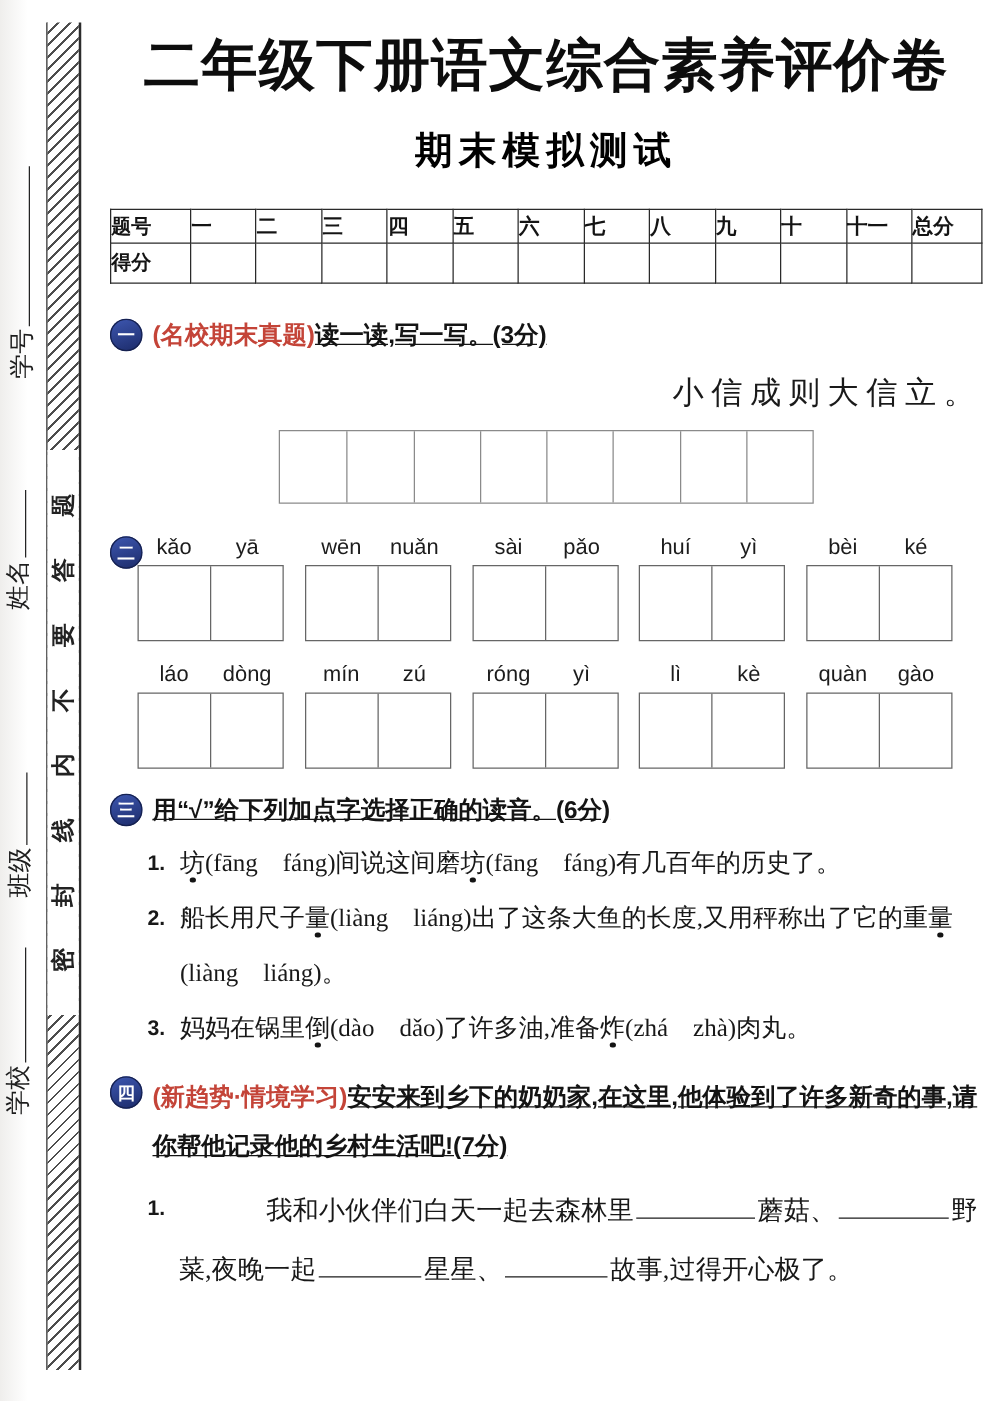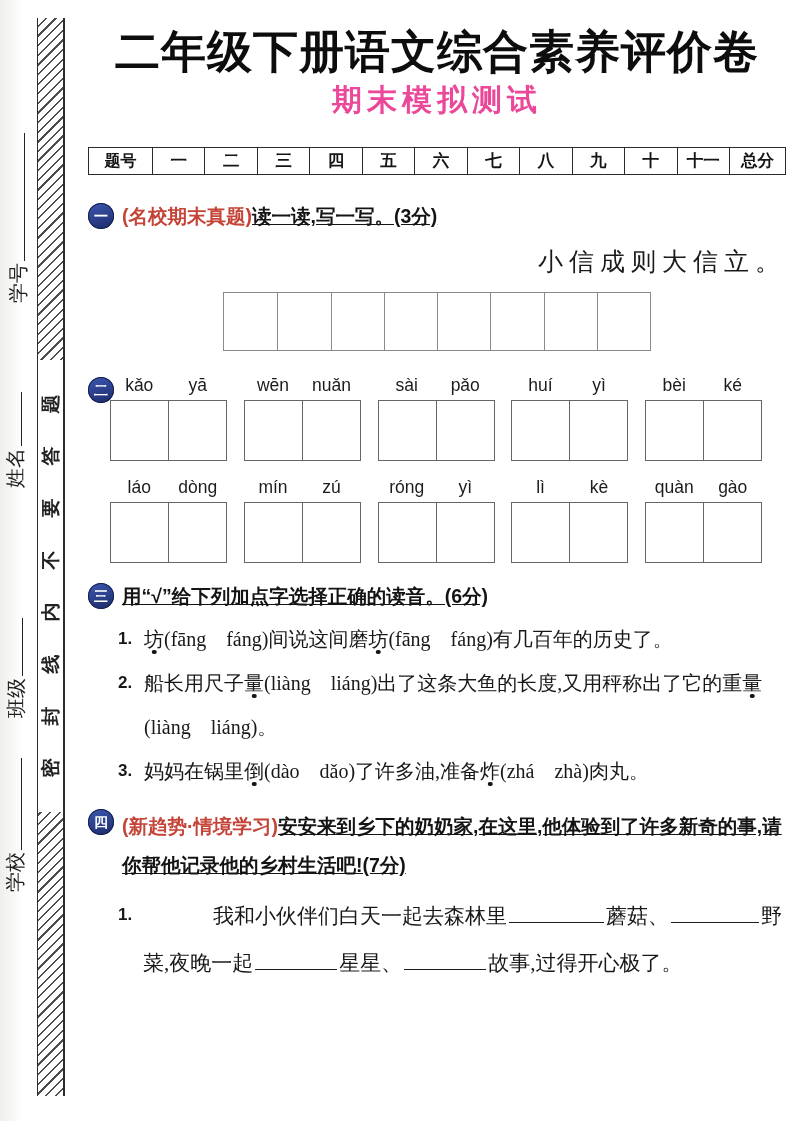--- a/index.html
+++ b/index.html
@@ -46,30 +46,30 @@
 
   
   .content { position:absolute; left:88px; top:24px; width:698px; }
 
   .title {
     font-size:45px; font-weight:900; text-align:center;
     letter-spacing:1px; line-height:1.25;
     font-family:Liberation Serif, serif; color:#0d0d0d;
   }
   .subtitle {
-    text-align:center;
-    font-size:30px; font-weight:600; letter-spacing:5px; color:#ec4899;
+    margin-top:20px; text-align:center;
+    font-size:30px; font-weight:600; letter-spacing:5px; color:#000000;
   }
 
   table.score {
     margin-top:26px; width:100%;
     border-collapse:collapse; table-layout:fixed;
   }
   table.score td {
-    border:1.4px solid #2a2a2a; text-align:center;
+    border:1.4px solid #2a2a2a; 
     font-size:16.5px; font-weight:700; color:#141414;
     height:27px; padding:0;
   }
   table.score tr.r2 td { height:32px; }
   table.score td.lab { font-size:16px; }
 
   
   .sec-head { margin-top:26px; position:relative; padding-left:34px; font-size:19.5px; font-weight:800; line-height:30px; }
   .badge {
     position:absolute; left:0; top:2px;
@@ -196,20 +196,35 @@
         <td>四</td>
         <td>五</td>
         <td>六</td>
         <td>七</td>
         <td>八</td>
         <td>九</td>
         <td>十</td>
         <td>十一</td>
         <td>总分</td>
       </tr>
+      <tr class="r2">
+        <td class="lab">得分</td>
+        <td></td>
+        <td></td>
+        <td></td>
+        <td></td>
+        <td></td>
+        <td></td>
+        <td></td>
+        <td></td>
+        <td></td>
+        <td></td>
+        <td></td>
+        <td></td>
+      </tr>
     </tbody>
       </table>
 
     <div class="sec-head">
       <span class="badge">一</span><span class="red">(名校期末真题)</span><span class="blk">读一读,写一写。(3分)</span>
     </div>
     <div class="s1-sentence">小信成则大信立。</div>
     <div class="s1-grid">
       <div class="cell"></div>
       <div class="cell"></div>

